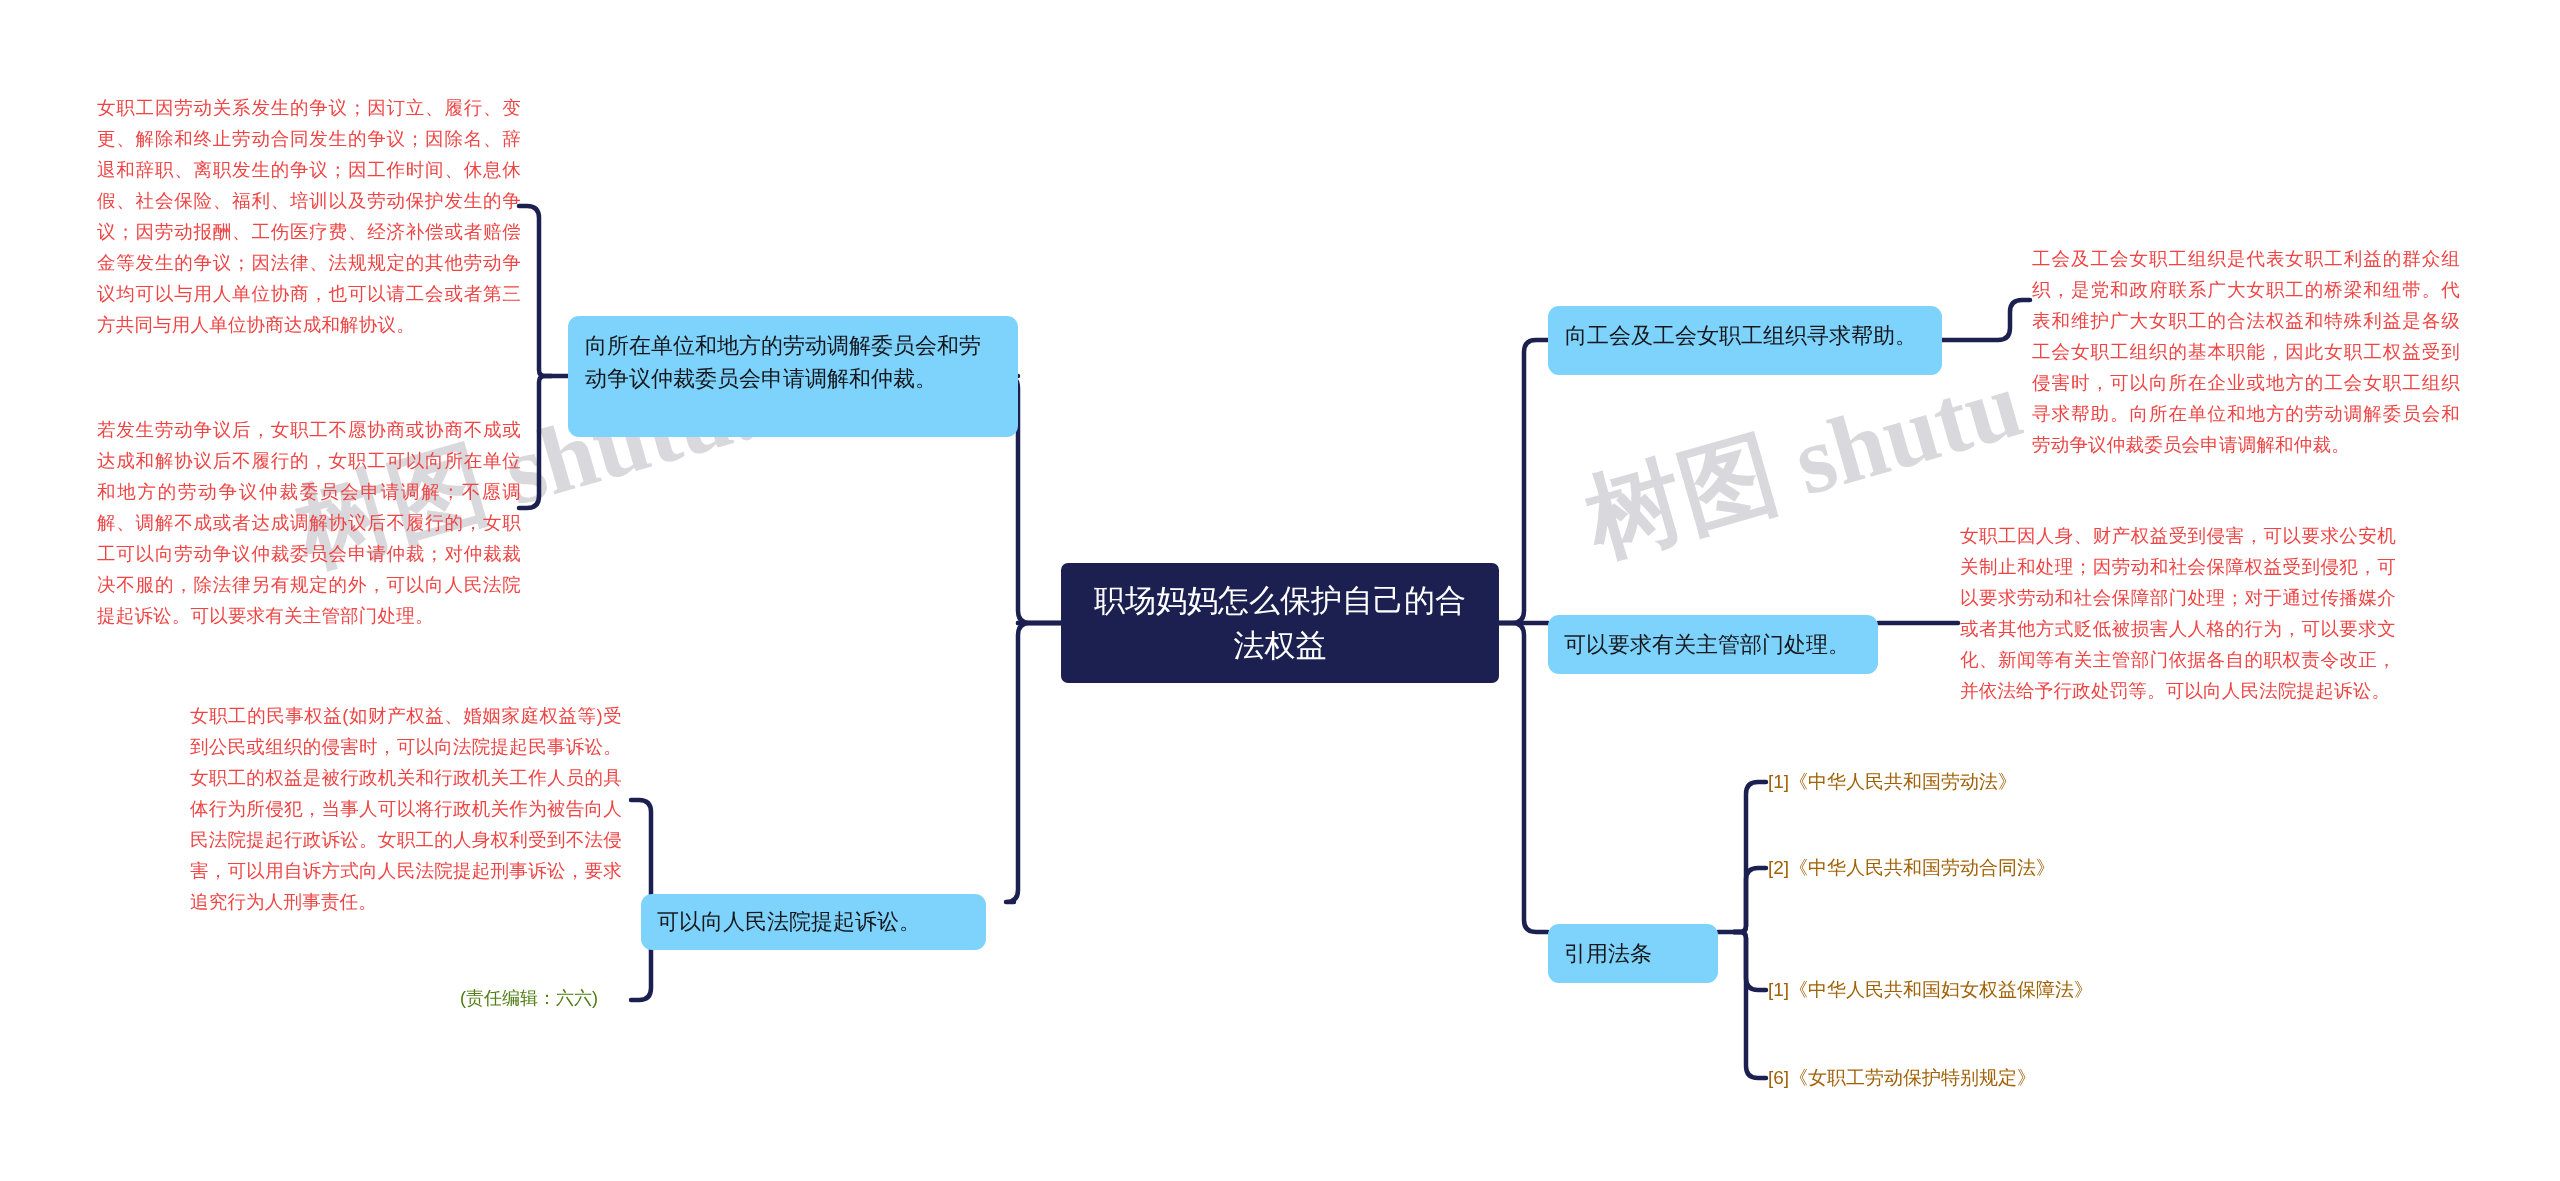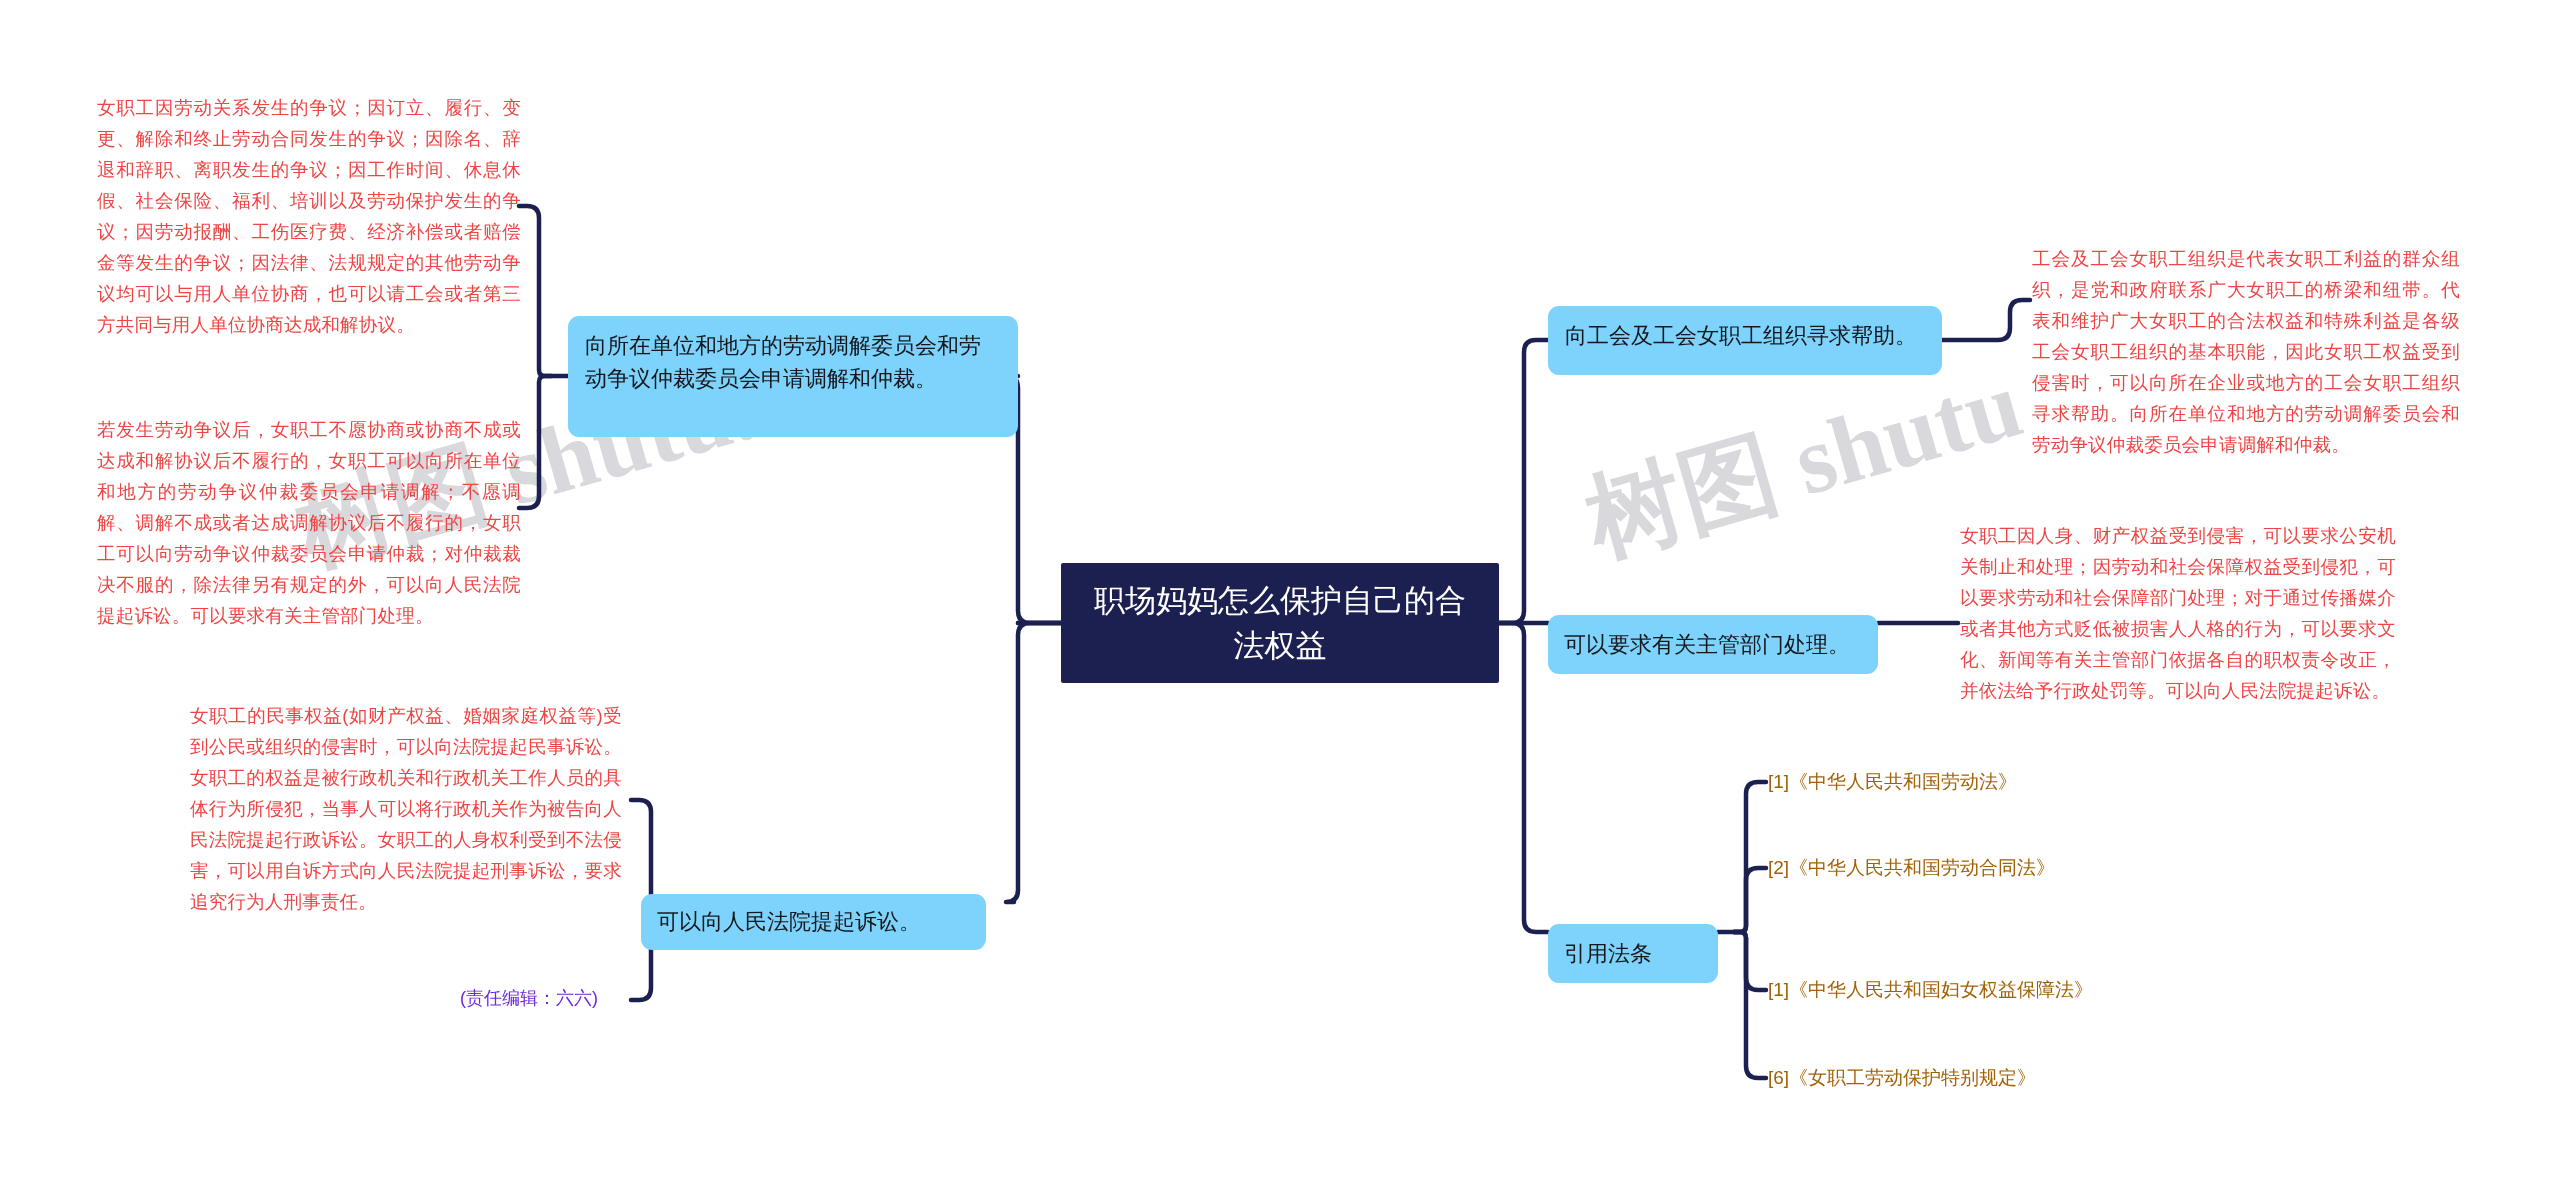--- a/index.html
+++ b/index.html
@@ -82,21 +82,21 @@
   }
   .blue-box.single {
     padding: 10px 16px 11px 16px;
     white-space: nowrap;
     margin-top: 21px;
   }
 
   
   #root-node {
     background: #1c2050;
-    border-radius: 2px;
+    border-radius: 7px;
     color: #ffffff;
     font-size: 31px;
     line-height: 45px;
     text-align: center;
     display: flex;
     align-items: center;
     justify-content: center;
     padding: 14px 22px;
     box-sizing: border-box;
   }
@@ -106,21 +106,21 @@
     font-size: 19px;
     line-height: 28px;
     white-space: nowrap;
     color: #a16207;
   }
 
   
   #editor-credit {
     font-size: 18px;
     line-height: 26px;
-    color: #6d28d9;
+    color: #4d7c0f;
     white-space: nowrap;
   }
 </style>
 </head>
 <body>
 
 <div class="wm" id="wm-left">树图 shutu.cn</div>
 <div class="wm" id="wm-right">树图 shutu</div>
 
 <svg id="connectors" viewBox="0 0 2560 1181" xmlns="http://www.w3.org/2000/svg">

